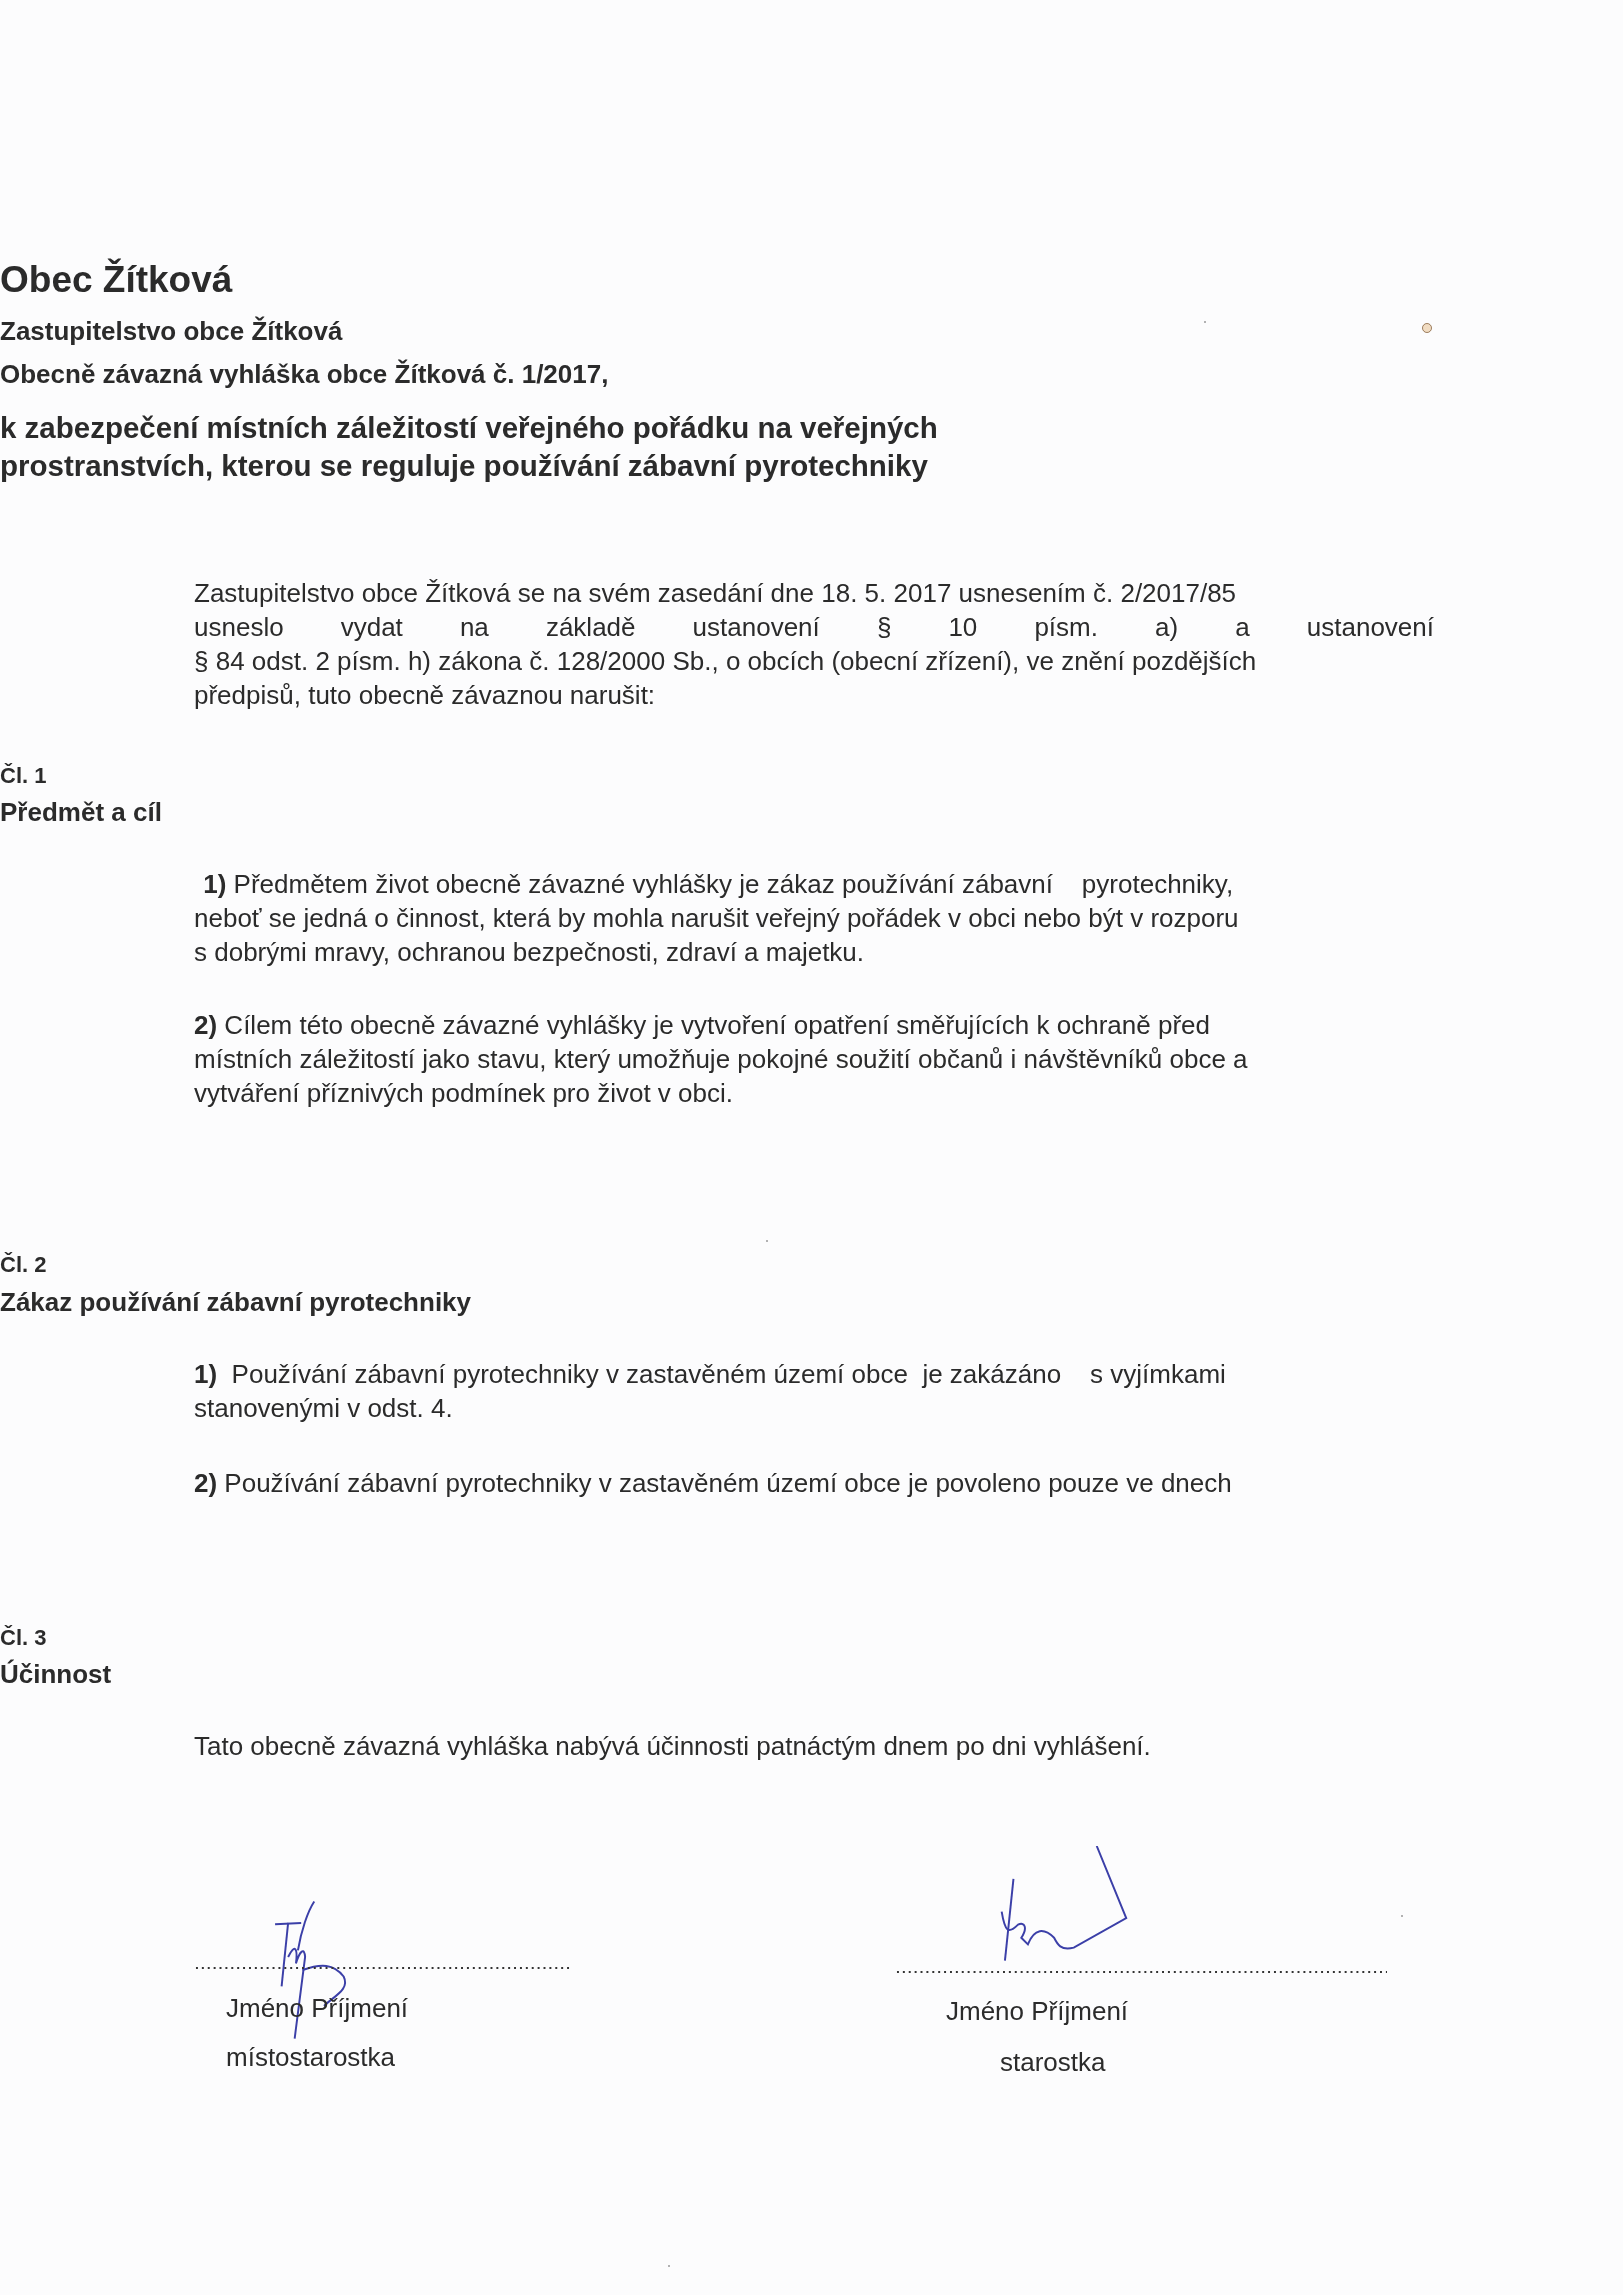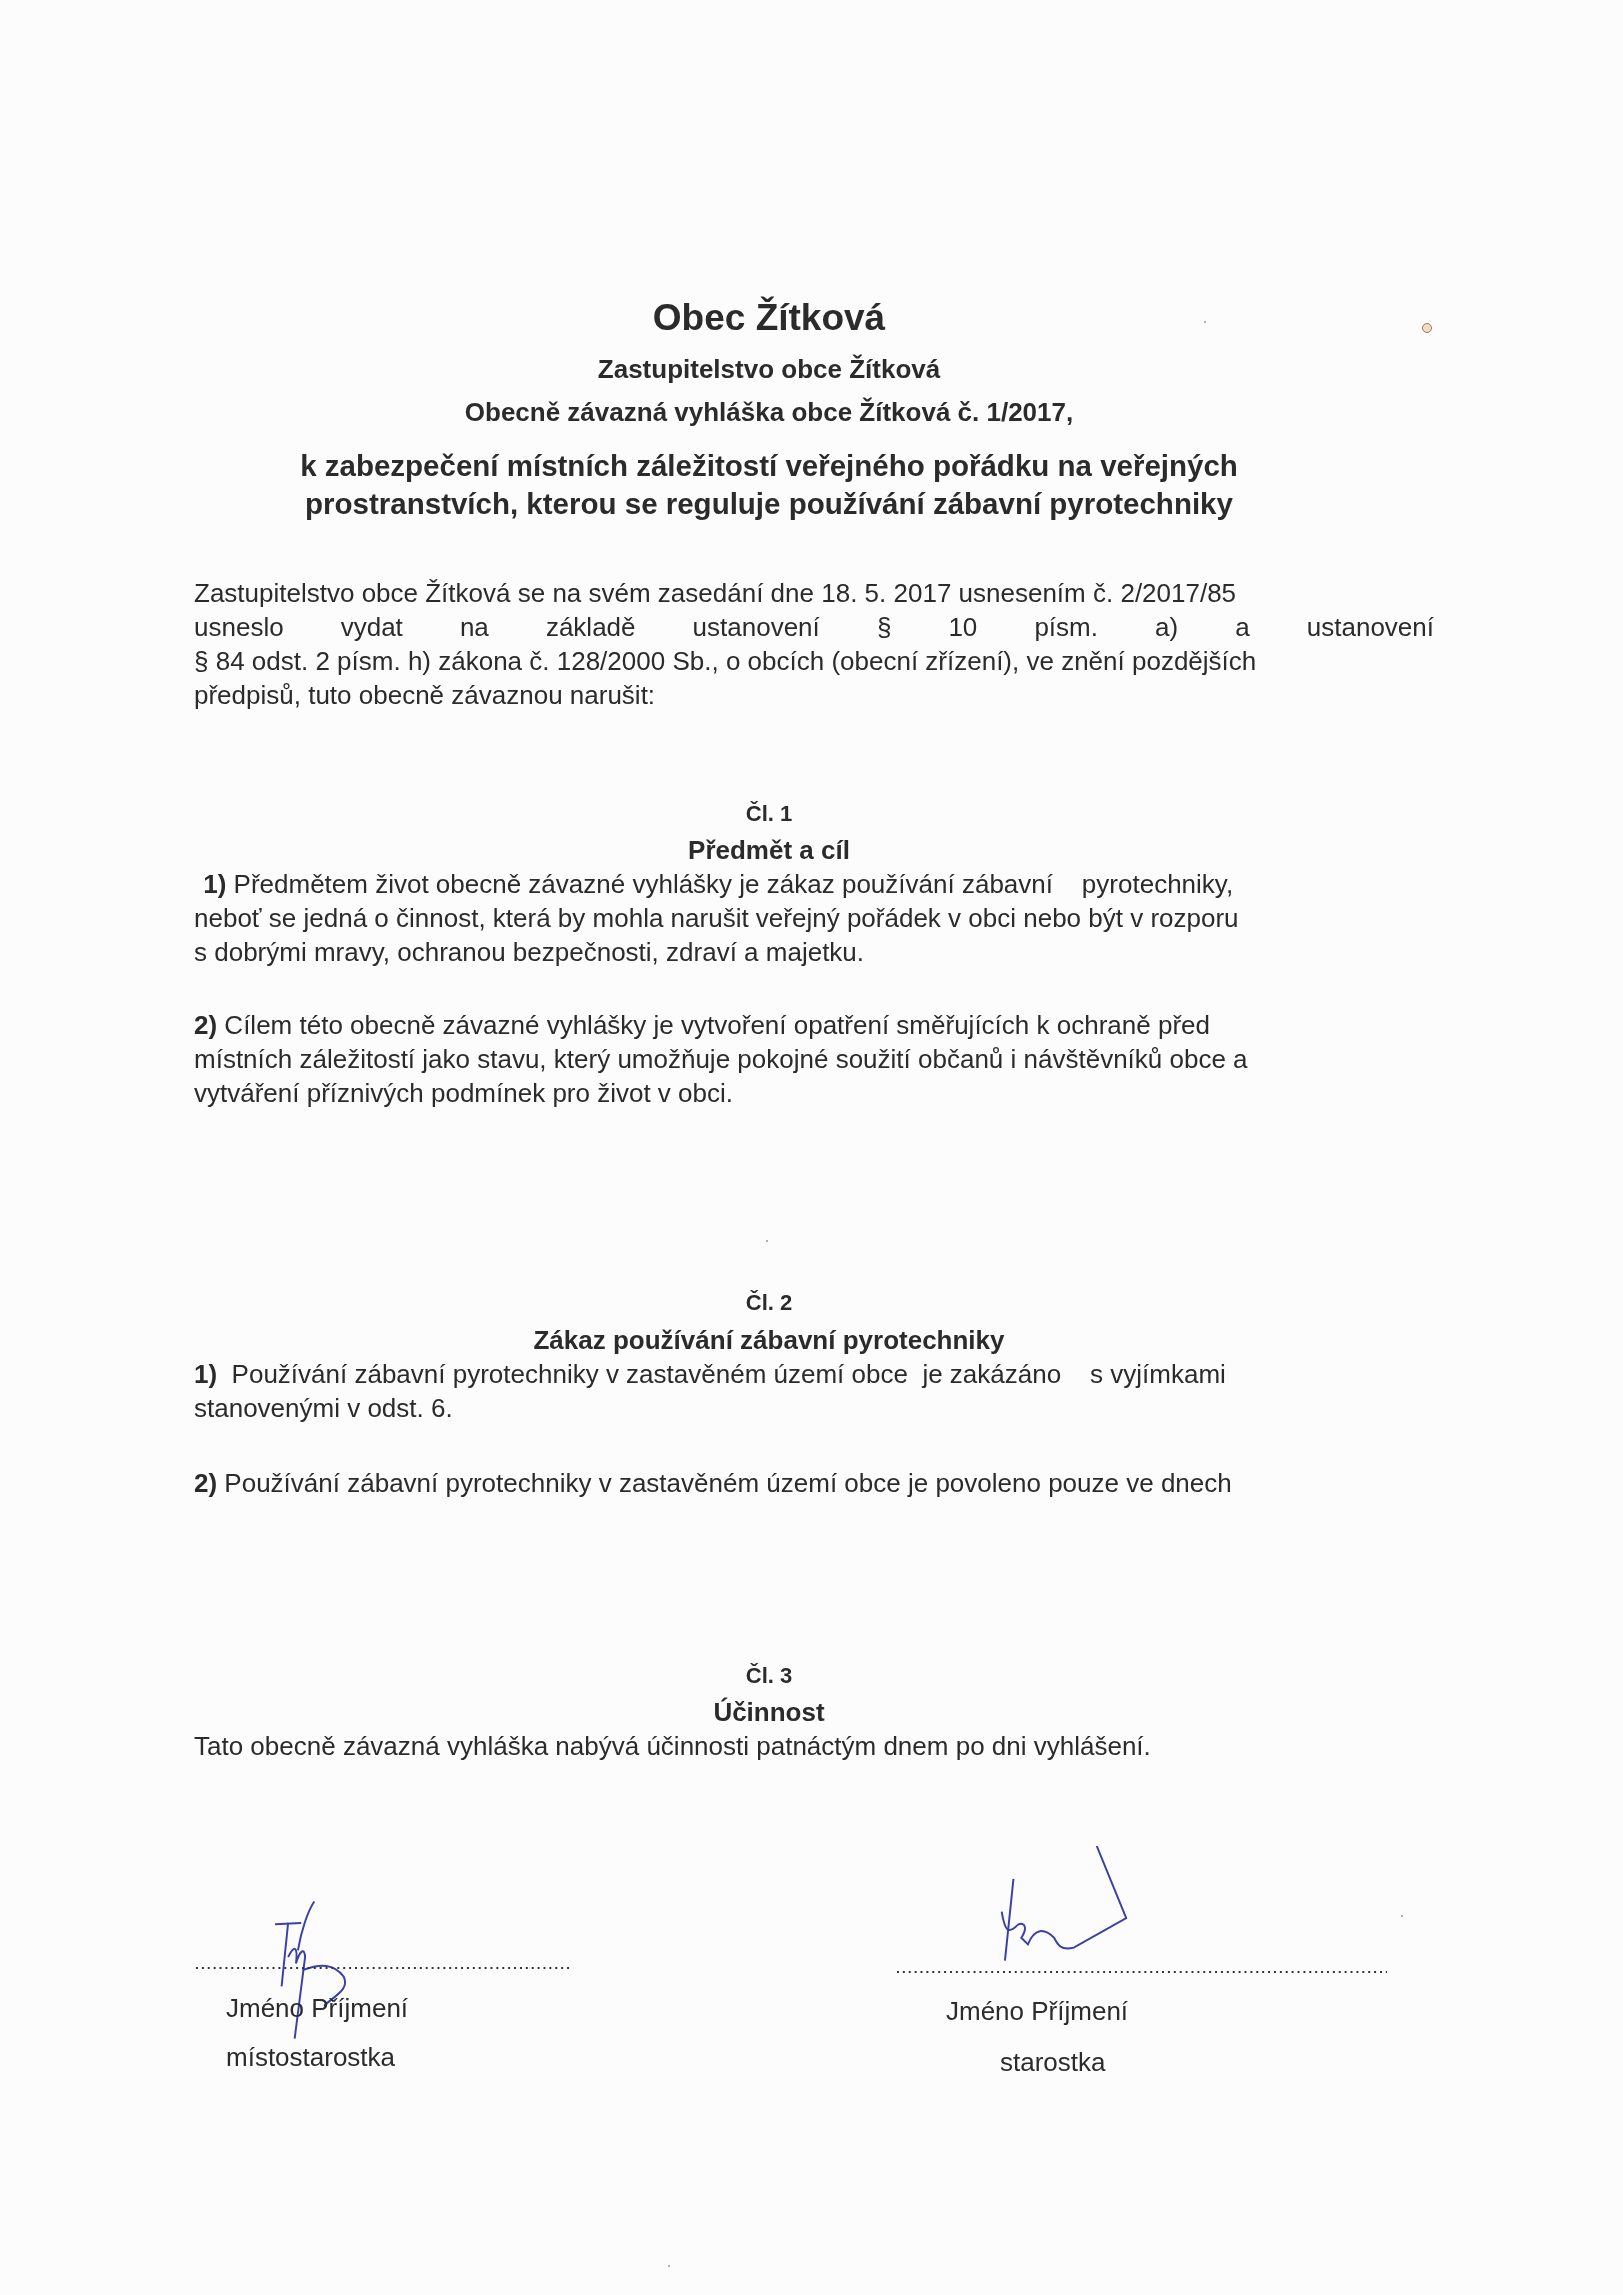--- a/index.html
+++ b/index.html
@@ -5,21 +5,21 @@
   html, body { margin: 0; padding: 0; }
   body {
     width: 1623px; height: 2295px;
     background: #fcfcfd;
     position: relative;
     overflow: hidden;
     font-family: "Liberation Sans", sans-serif;
     color: #2b2b2b;
   }
   .abs { position: absolute; }
-  .center { left: 0; width: 1538px; text-align: center; margin-top: 38px; }
+  .center { left: 0; width: 1538px; text-align: left; }
   .title { font-size: 37px; font-weight: bold; }
   .sub { font-size: 26px; font-weight: bold; }
   .head2 { font-size: 29.5px; font-weight: bold; line-height: 37px; }
   .art-num { font-size: 22px; font-weight: bold; }
   .art-title { font-size: 26px; font-weight: bold; }
   .body-text { font-size: 26px; line-height: 34px; left: 194px; width: 1240px; }
   .justify-full { text-align: justify; text-align-last: justify; }
   .num { font-weight: bold; }
   .dots {
     height: 3.9px;
@@ -65,21 +65,21 @@
   <div><span class="num">2)</span> <span>Cílem této obecně závazné vyhlášky je vytvoření opatření směřujících k ochraně před</span></div>
   <div>místních záležitostí jako stavu, který umožňuje pokojné soužití občanů i návštěvníků obce a</div>
   <div>vytváření příznivých podmínek pro život v obci.</div>
 </div>
 
 <div class="abs center art-num" style="top:1252px;">Čl. 2</div>
 <div class="abs center art-title" style="top:1287px;">Zákaz používání zábavní pyrotechniky</div>
 
 <div class="abs body-text" style="top:1357px;">
   <div><span class="num">1)</span>&nbsp; <span style="white-space:pre;">Používání zábavní pyrotechniky v zastavěném území obce  je zakázáno    s vyjímkami</span></div>
-  <div>stanovenými v odst. 6.</div>
+  <div>stanovenými v odst. 4.</div>
 </div>
 
 <div class="abs body-text" style="top:1466px;">
   <div><span class="num">2)</span> <span>Používání zábavní pyrotechniky v zastavěném území obce je povoleno pouze ve dnech</span></div>
 </div>
 
 <div class="abs center art-num" style="top:1625px;">Čl. 3</div>
 <div class="abs center art-title" style="top:1659px;">Účinnost</div>
 <div class="abs body-text" style="top:1729px;">Tato obecně závazná vyhláška nabývá účinnosti patnáctým dnem po dni vyhlášení.</div>
 

